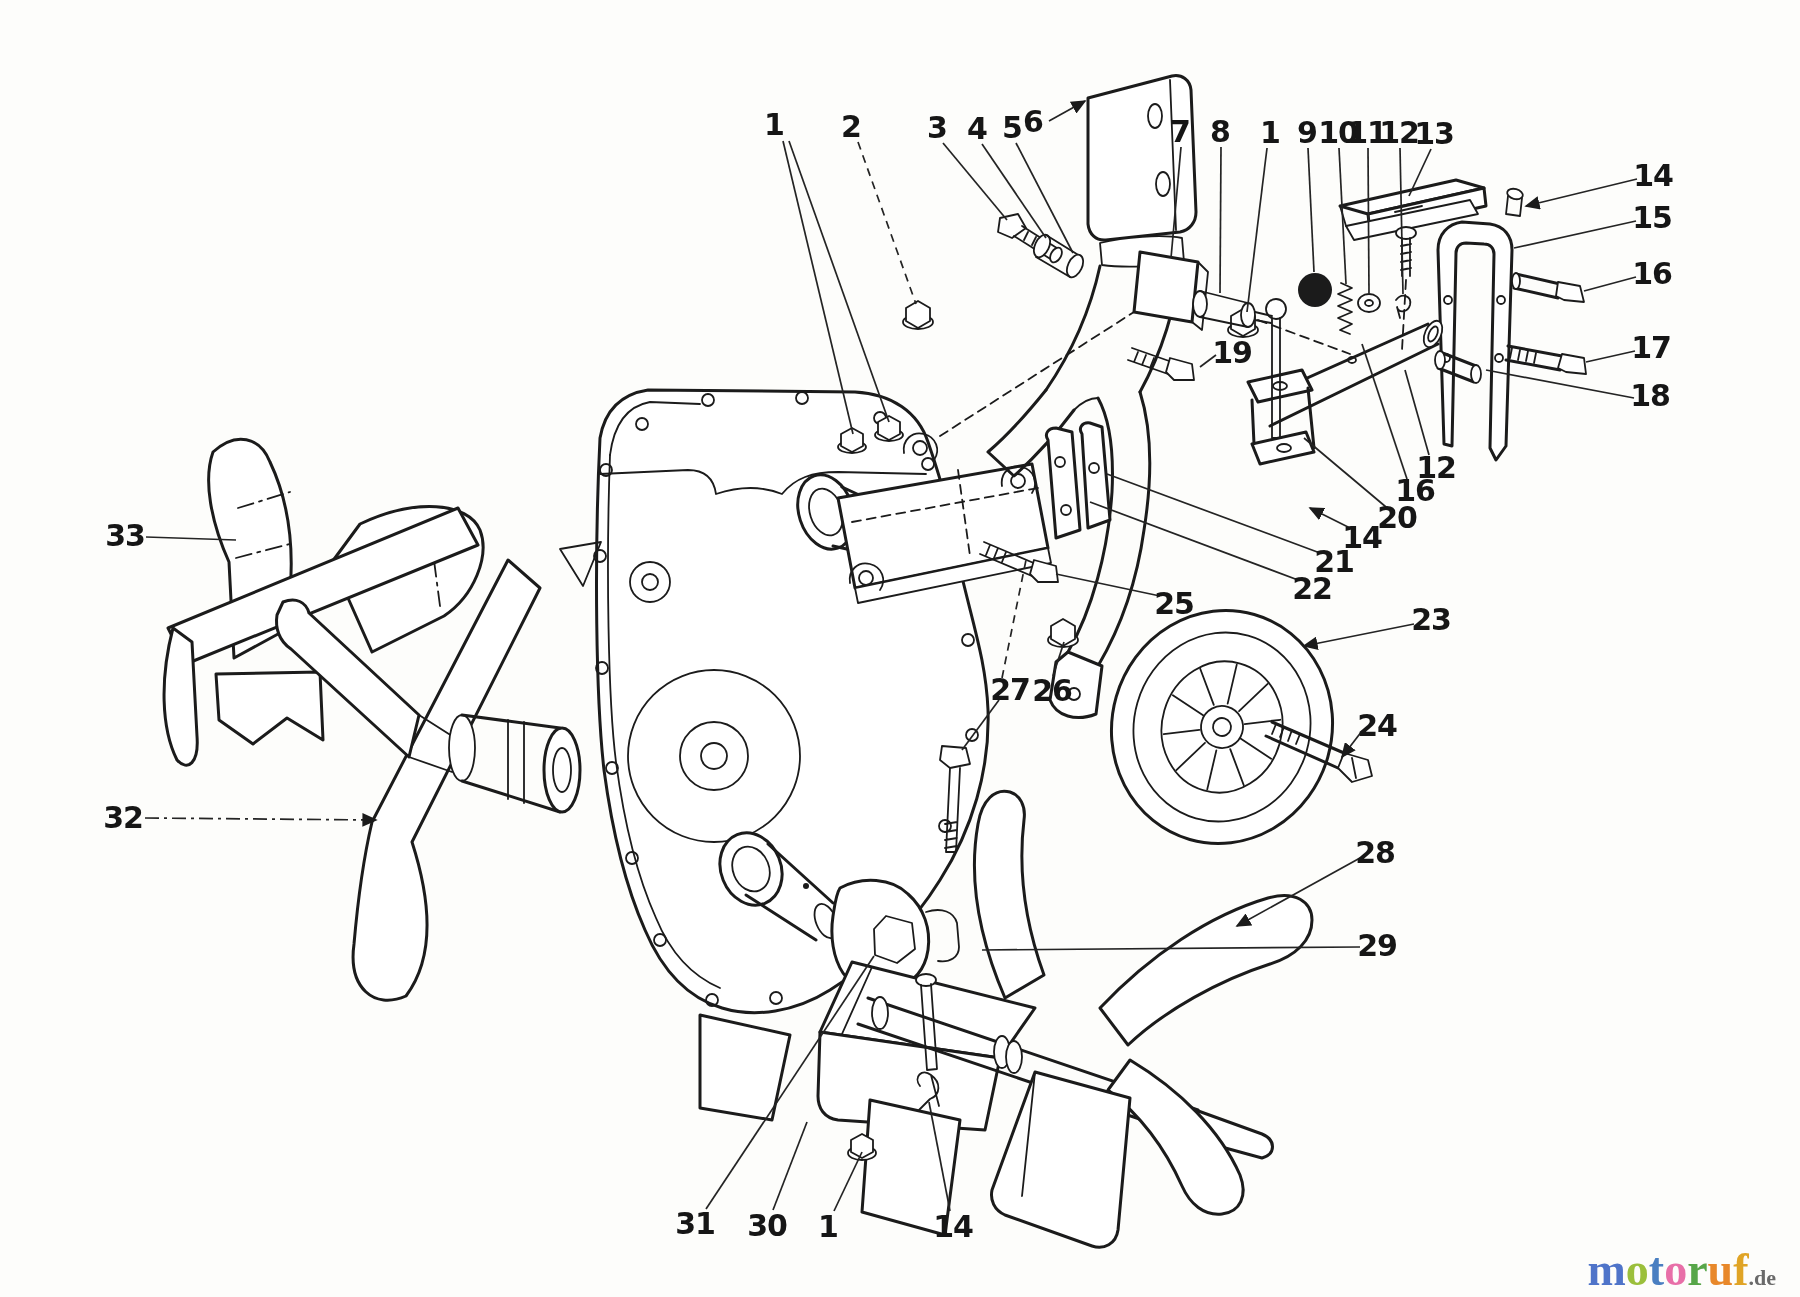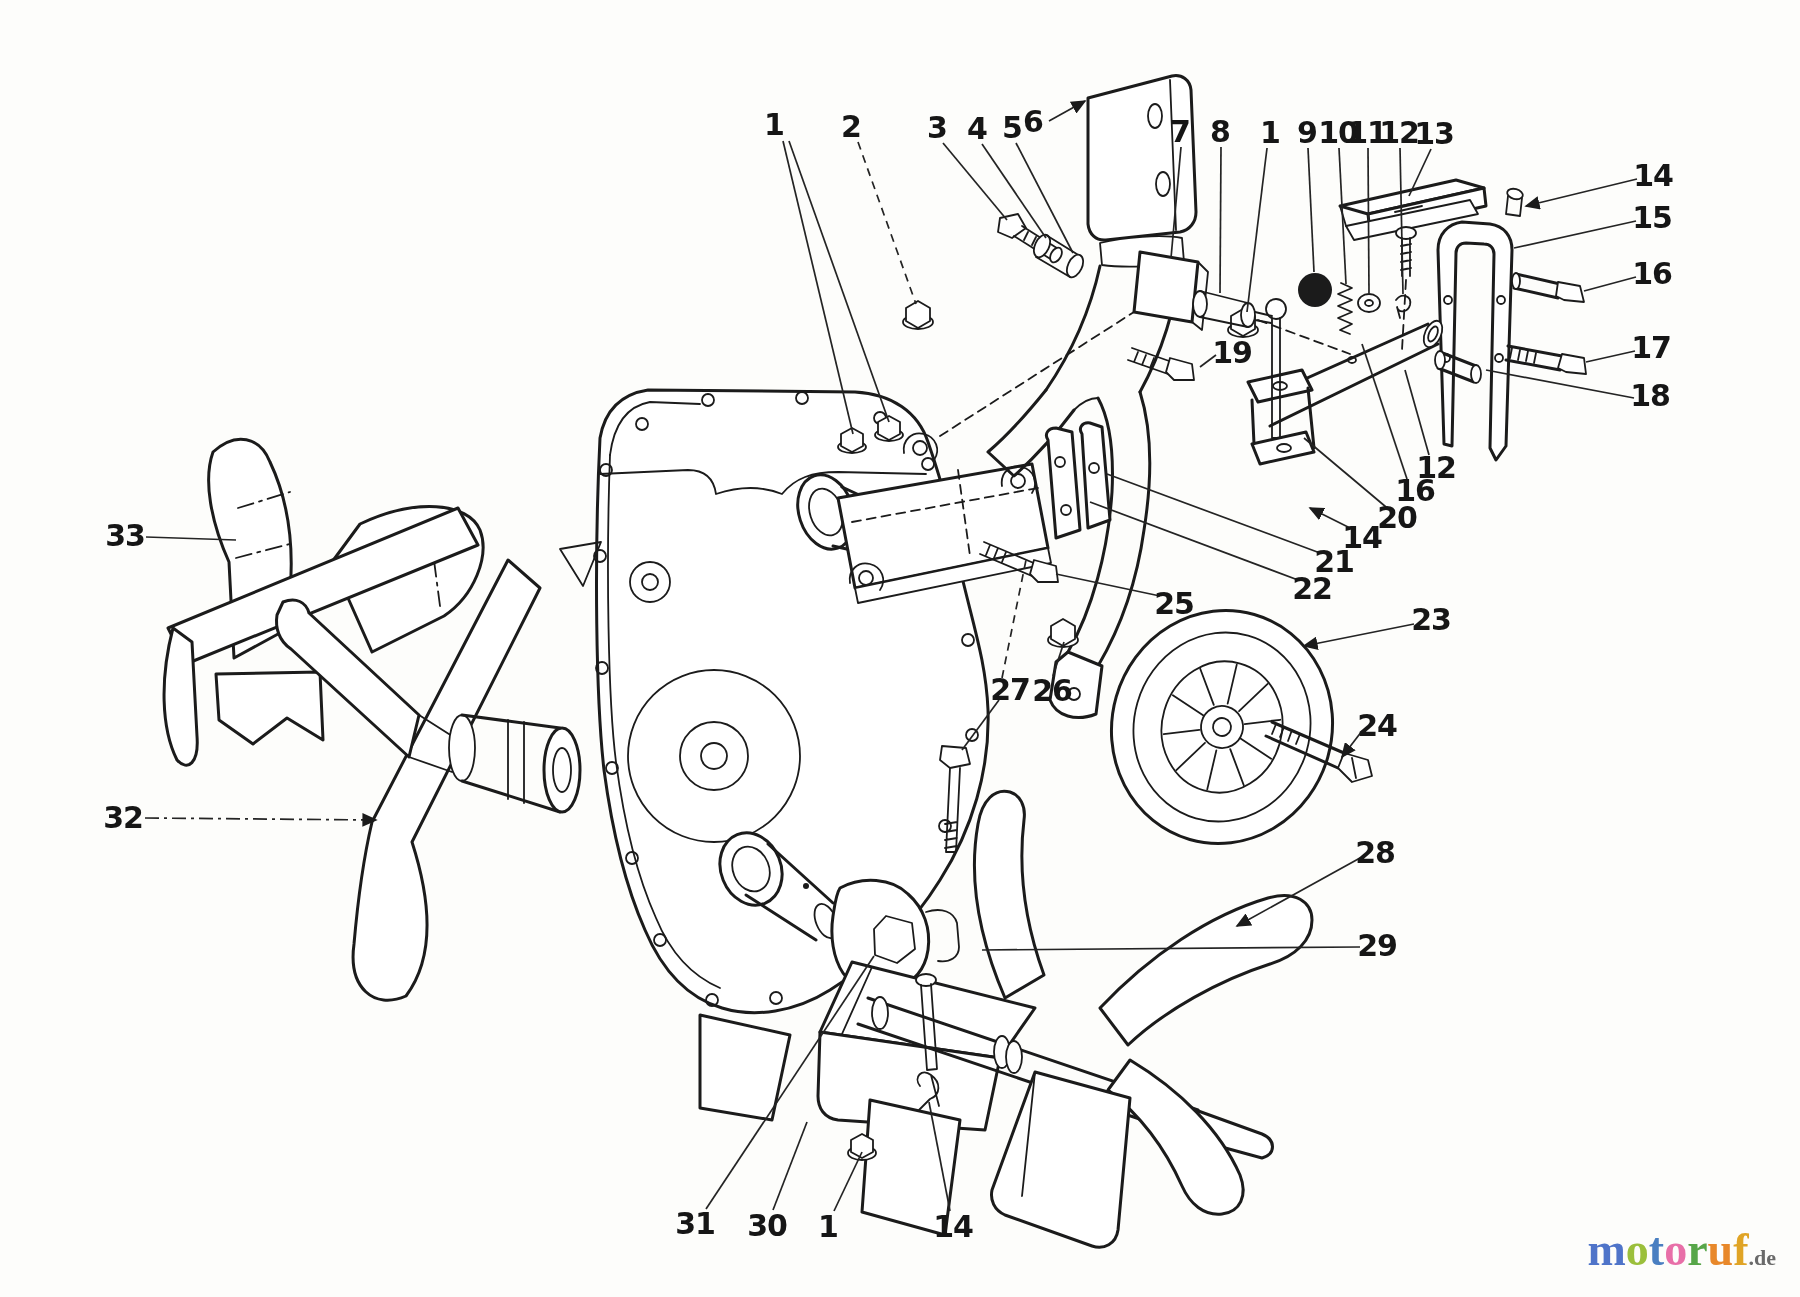--- a/index.html
+++ b/index.html
@@ -10,21 +10,21 @@
   .part.thin{stroke-width:1.8;}
   .ln{fill:none;stroke:#1b1b1b;stroke-width:3;stroke-linecap:round;stroke-linejoin:round;}
   .ln.thin{stroke-width:1.8;}
   .dashed{stroke-dasharray:9 6;}
   .dashdot{stroke-dasharray:16 6 3 6;}
   .solid{fill:#1b1b1b;stroke:none;}
   .callout{font:bold 30px "DejaVu Sans",sans-serif;fill:#161616;text-anchor:middle;dominant-baseline:central;letter-spacing:-1px;}
   .leader{stroke:#242424;stroke-width:1.7;fill:none;}
   .leader.dashed{stroke-dasharray:8 6;}
   .leader.dashdot{stroke-dasharray:14 5 3 5;}
-  #watermark{position:absolute;right:24px;bottom:24px;
+  #watermark{position:absolute;right:24px;bottom:4px;
              font-family:"Liberation Serif",serif;font-weight:bold;font-size:46px;line-height:1;
              user-select:none;}
   #watermark .letters span{display:inline-block;}
   #watermark .suffix{font-size:22px;font-weight:bold;}
 </style>
 </head>
 <body>
 
 <div id="stage">
 <svg id="diagram-svg" width="1800" height="1297" viewBox="0 0 1800 1297">

